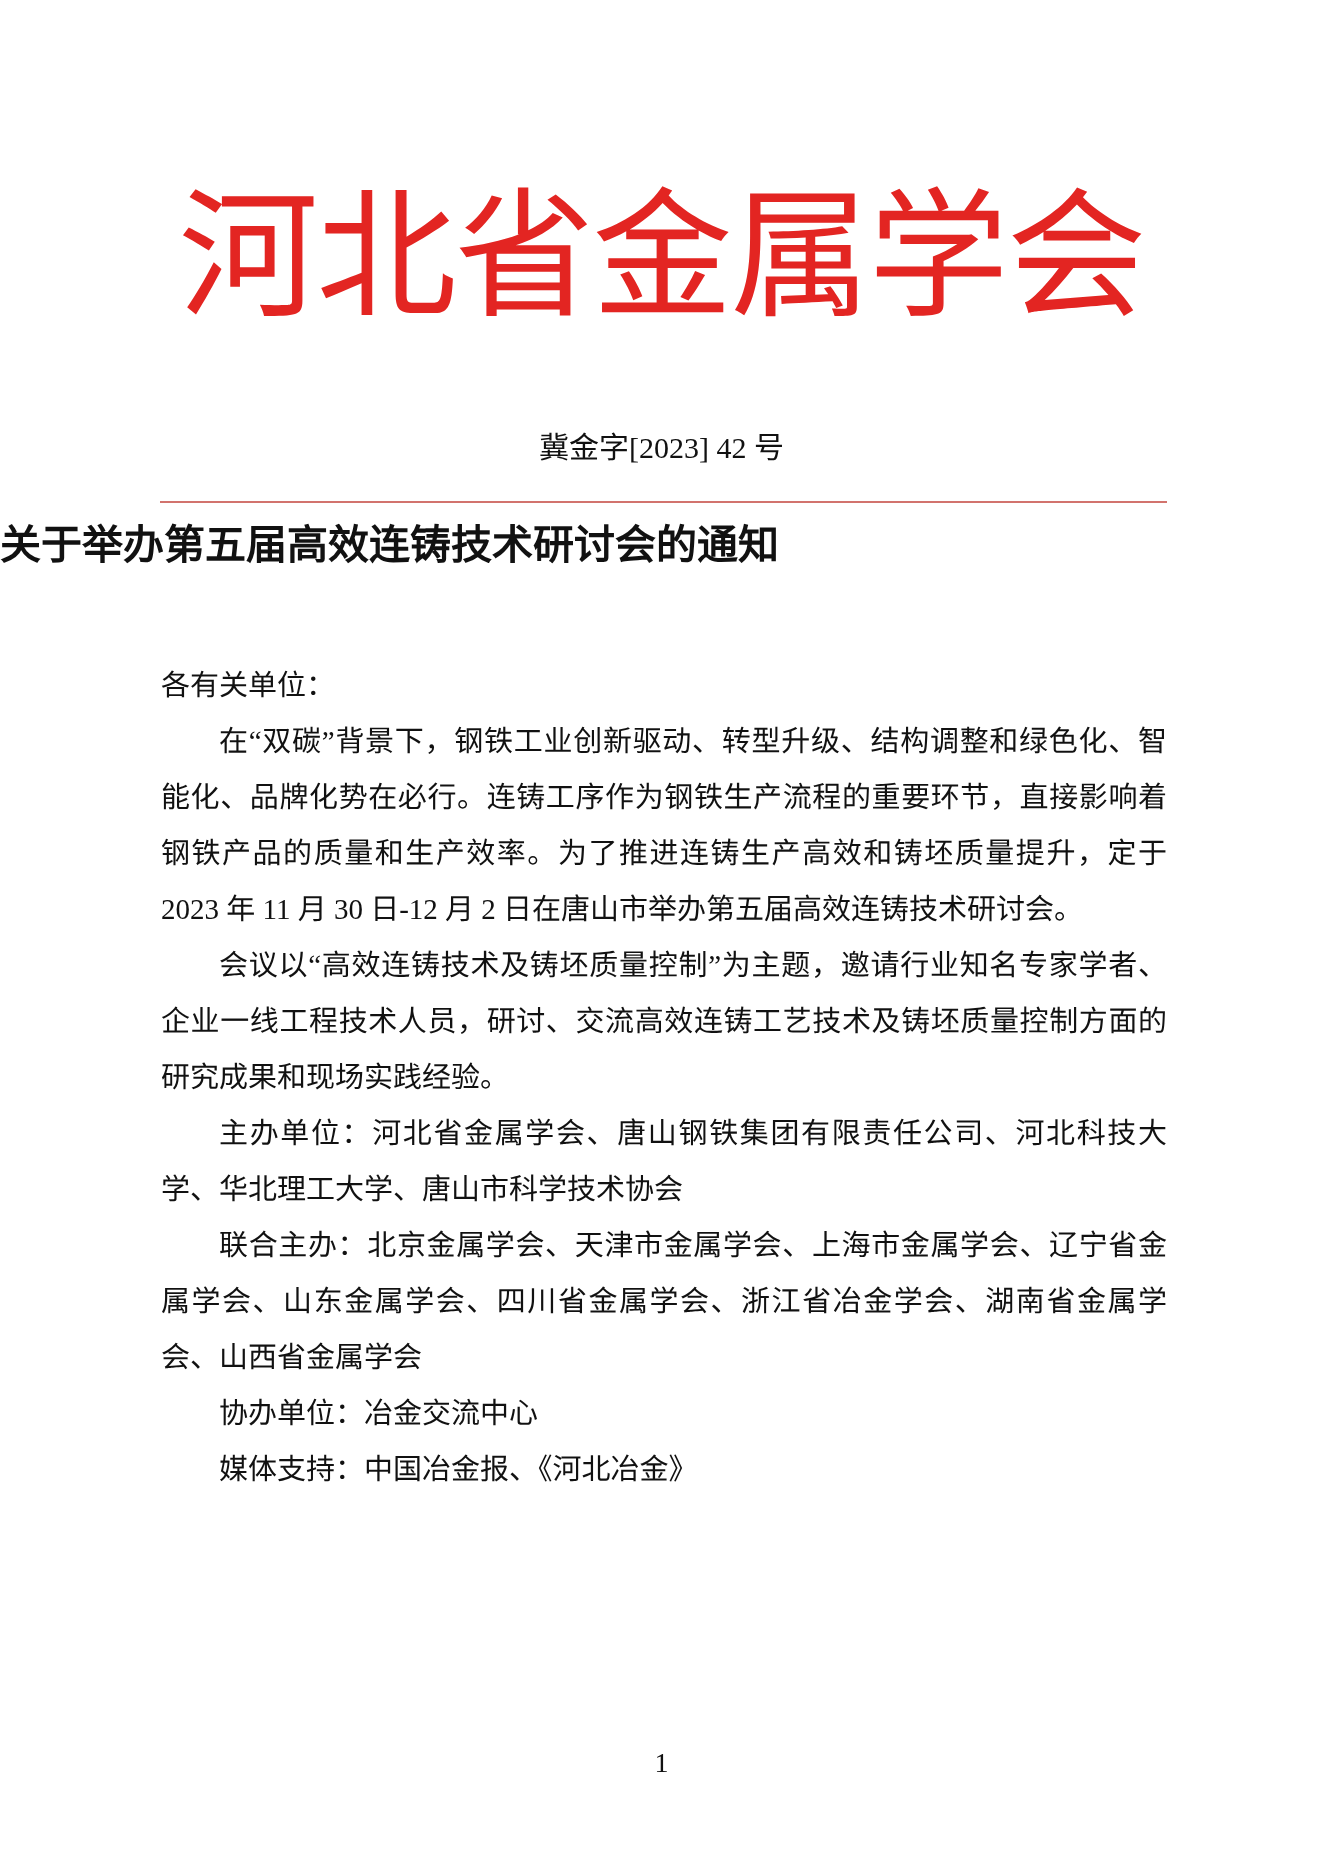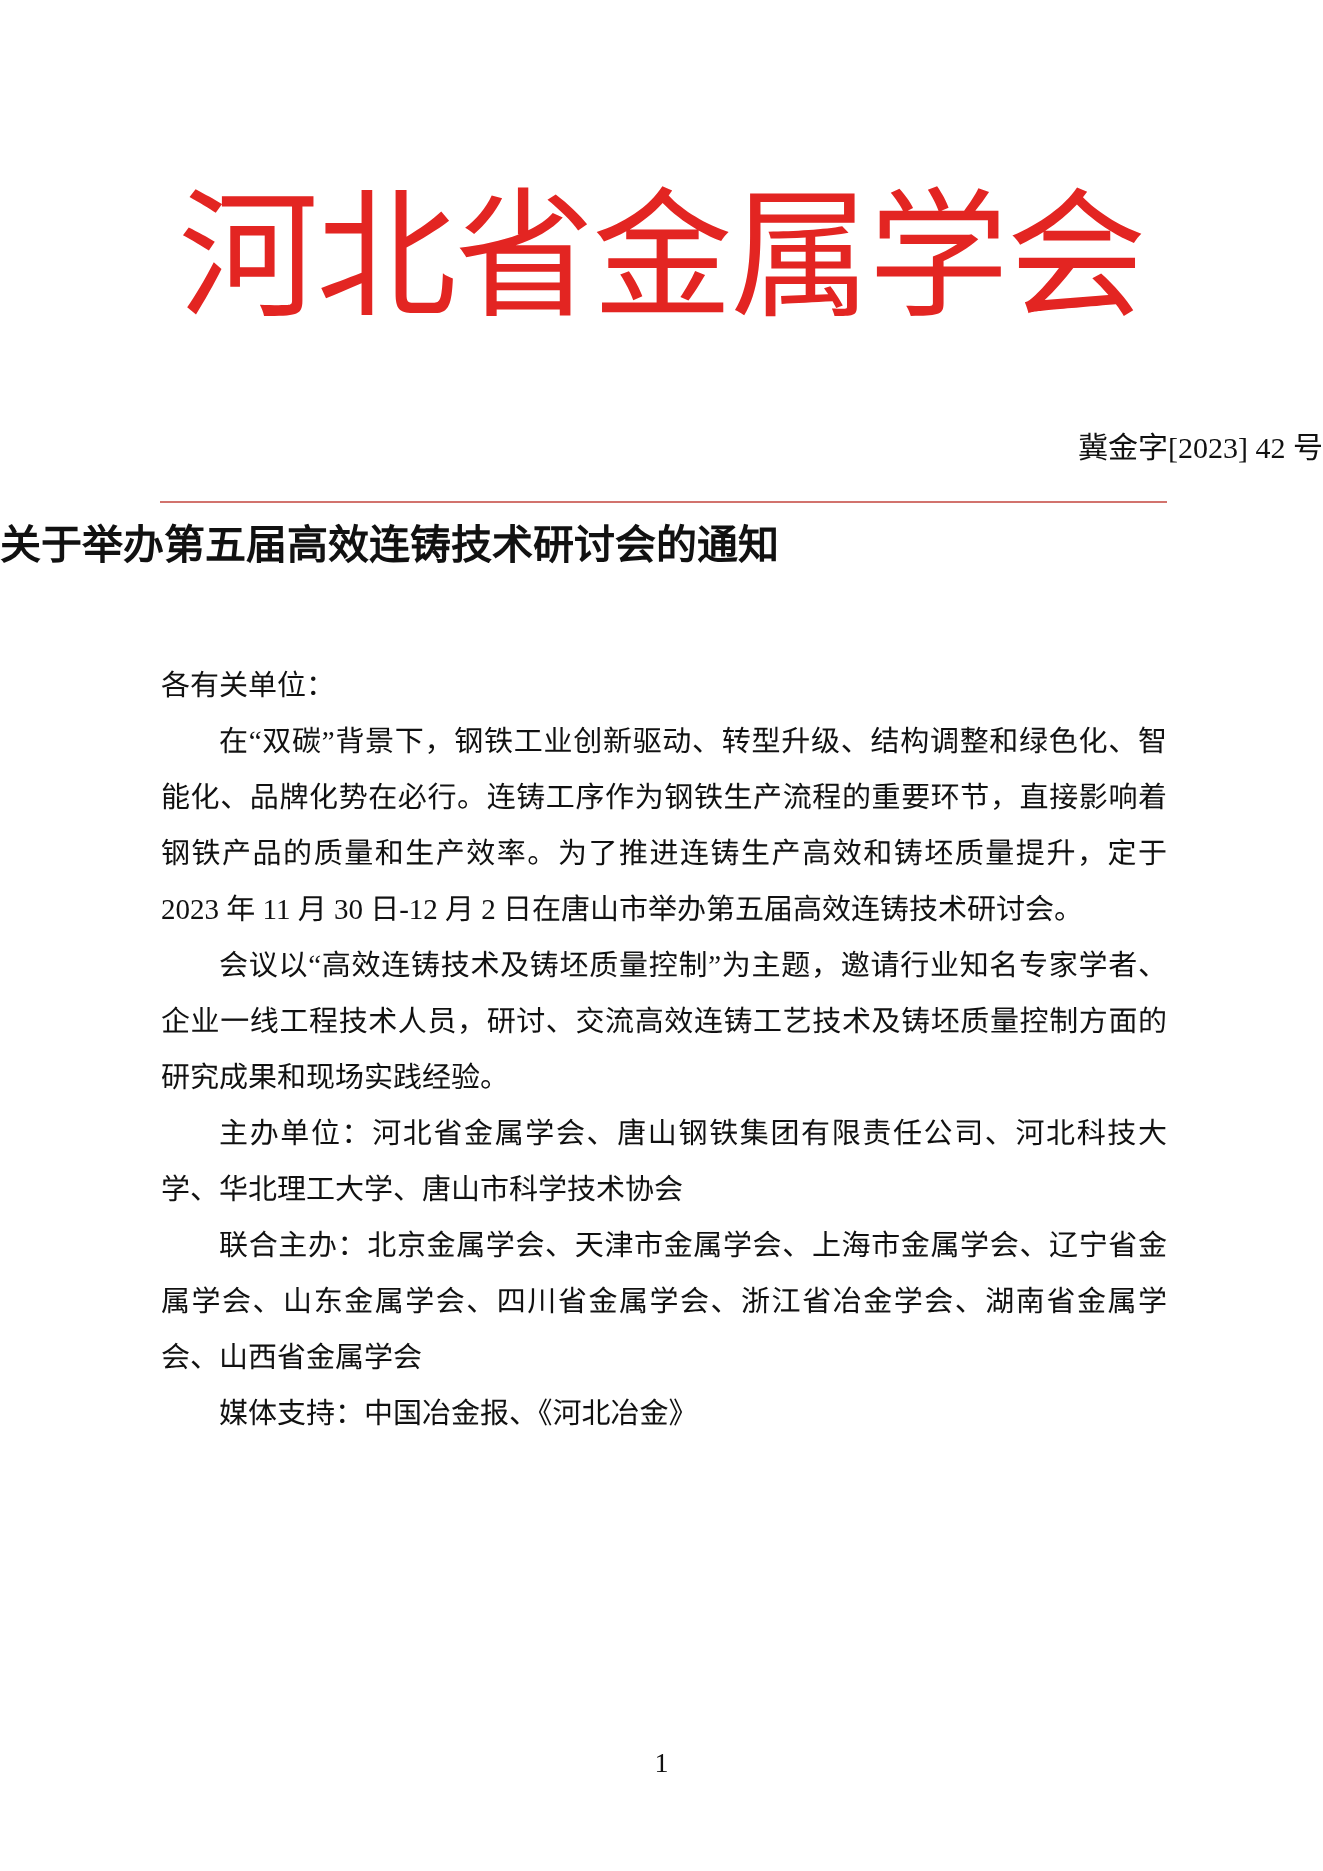--- a/index.html
+++ b/index.html
@@ -28,21 +28,21 @@
     font-weight:400;
     color:var(--red);
     letter-spacing:-2px;
     white-space:nowrap;
   }
   .doc-number{
     position:absolute;
     top:430px;
     left:0;
     width:100%;
-    text-align:right;
+    text-align:center;
     font-size:30px;
     line-height:36px;
     color:var(--ink);
   }
   .divider{
     position:absolute;
     top:501px;
     left:160px;
     width:1007px;
     height:2px;
@@ -115,20 +115,21 @@
     <p class="para">在“双碳”背景下，钢铁工业创新驱动、转型升级、结构调整和绿色化、智能化、品牌化势在必行。连铸工序作为钢铁生产流程的重要环节，直接影响着钢铁产品的质量和生产效率。为了推进连铸生产高效和铸坯质量提升，定于 2023 年 11 月 30 日-12 月 2 日在唐山市举办第五届高效连铸技术研讨会。</p>
 
     <p class="para">会议以“高效连铸技术及铸坯质量控制”为主题，邀请行业知名专家学者、企业一线工程技术人员，研讨、交流高效连铸工艺技术及铸坯质量控制方面的研究成果和现场实践经验。</p>
 
 
 
     <p class="para"><span class="org-label">主办单位：</span><span>河北省金属学会、唐山钢铁集团有限责任公司、河北科技大学、华北理工大学、唐山市科学技术协会</span></p>
 
     <p class="para"><span class="org-label">联合主办：</span><span>北京金属学会、天津市金属学会、上海市金属学会、辽宁省金属学会、山东金属学会、四川省金属学会、浙江省冶金学会、湖南省金属学会、山西省金属学会</span></p>
 
+    <p class="para"><span class="org-label">协办单位：</span><span>冶金交流中心</span></p>
 
     <p class="para"><span class="org-label">媒体支持：</span><span>中国冶金报、《河北冶金》</span></p>
 
   </div>
 
   <div class="page-number">1</div>
 
 </div>
 
 </body></html>

